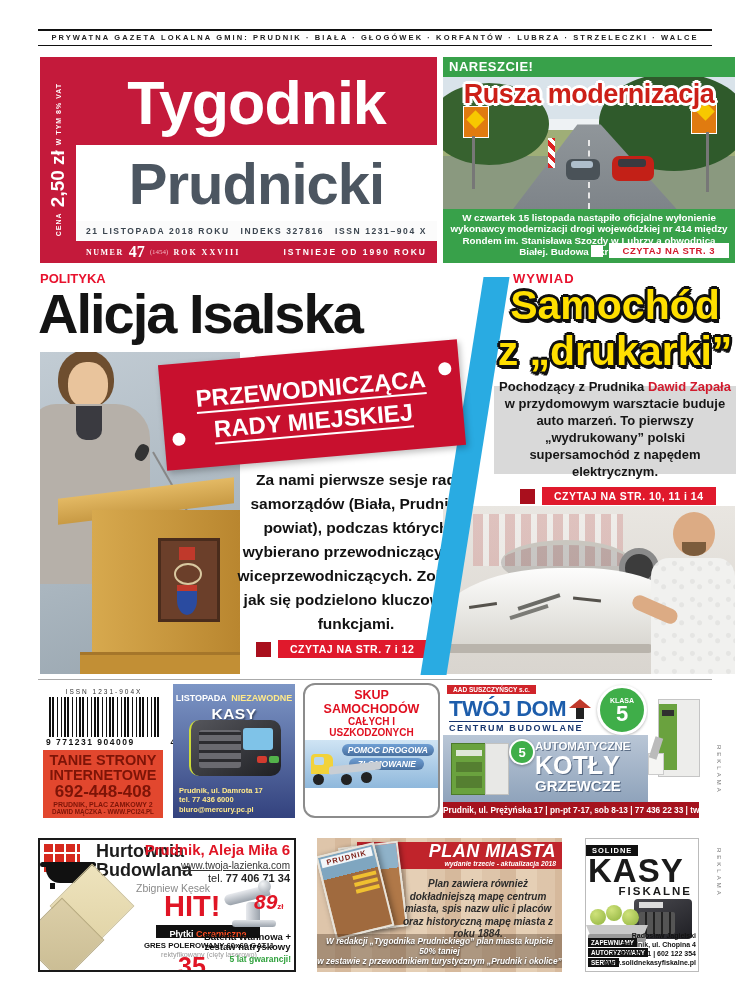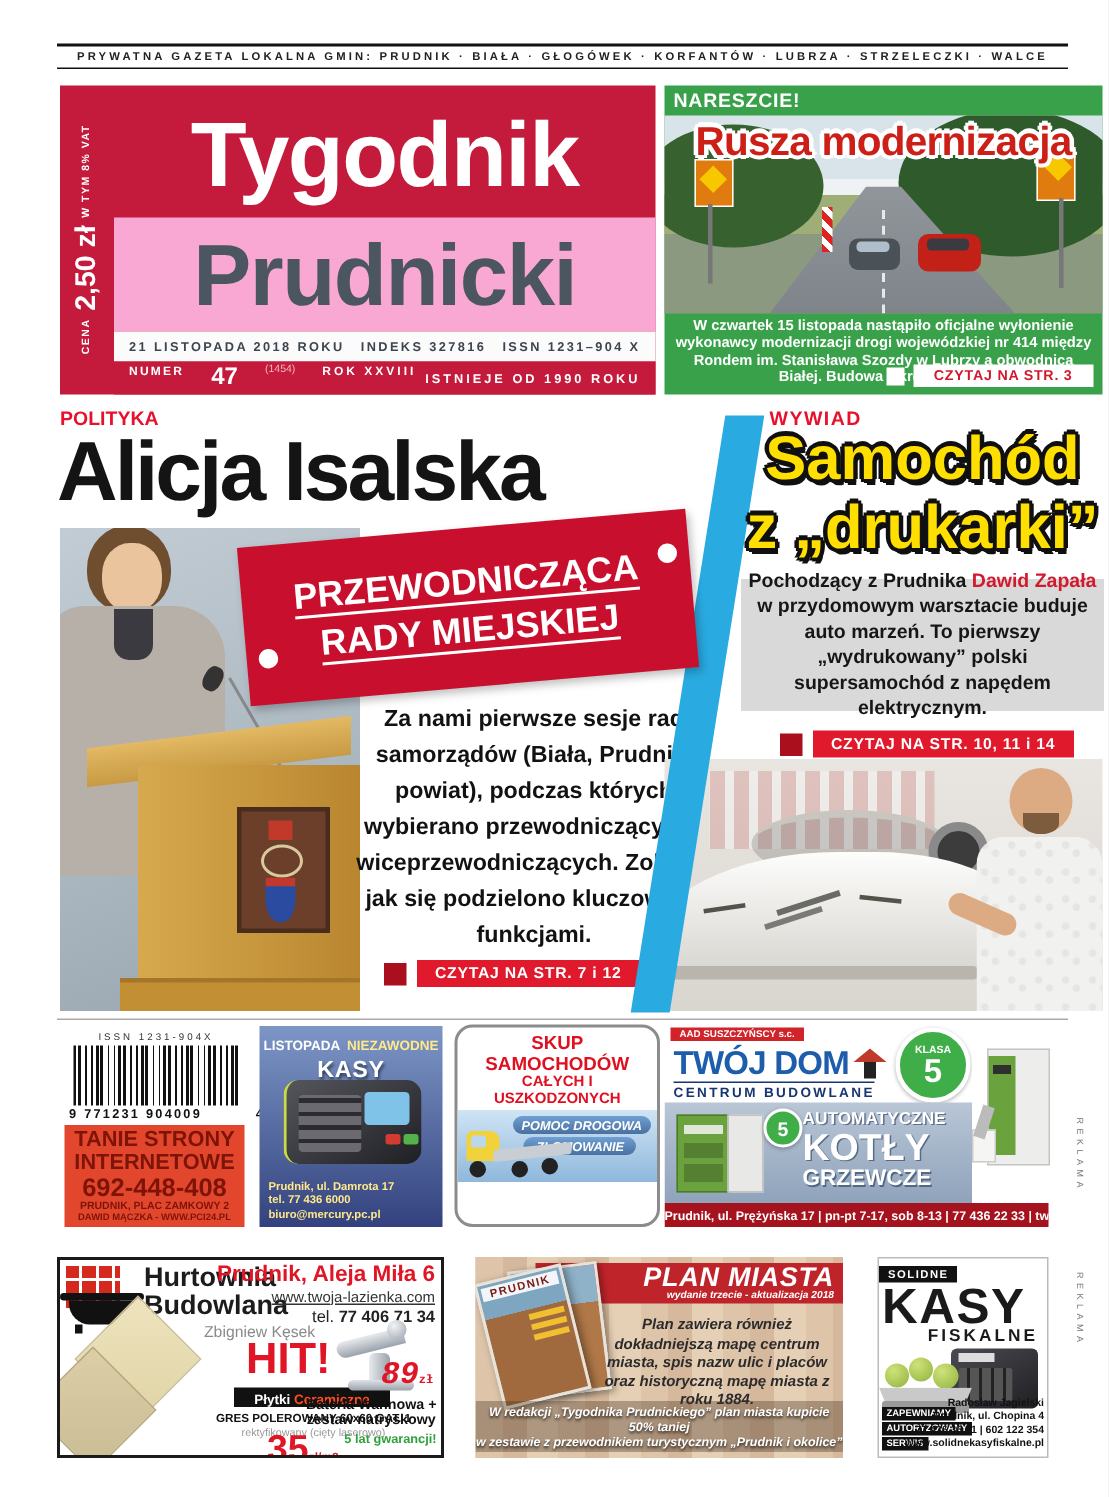--- a/index.html
+++ b/index.html
@@ -32,30 +32,30 @@
 
   <div class="abs" style="left:40px;top:57px;width:397px;height:206px;background:#c41a3b;">
     <div class="abs" style="left:0;top:0;width:36px;height:206px;display:flex;align-items:center;justify-content:center;">
       <div style="writing-mode:vertical-rl;transform:rotate(180deg);color:#fff;display:flex;align-items:center;gap:5px;">
         <span style="font-size:7px;font-weight:bold;letter-spacing:1px;">CENA</span>
         <span style="font-size:19px;font-weight:900;">2,50 zł</span>
         <span style="font-size:7px;font-weight:bold;letter-spacing:1px;">W TYM 8% VAT</span>
       </div>
     </div>
     <div class="abs ctr x" style="left:36px;top:0;width:361px;height:88px;line-height:92px;font-size:61px;color:#fff;letter-spacing:-1px;">Tygodnik</div>
-    <div class="abs" style="left:36px;top:88px;width:361px;height:76px;background:#f9a8d4;">
+    <div class="abs" style="left:36px;top:88px;width:361px;height:76px;background:#ffffff;">
       <div class="ctr x" style="line-height:78px;font-size:58px;color:#4c5661;letter-spacing:-1px;">Prudnicki</div>
     </div>
     <div class="abs b" style="left:36px;top:164px;width:361px;height:20px;background:#fbfbfb;display:flex;align-items:center;justify-content:space-between;padding:0 10px;box-sizing:border-box;font-size:8.5px;letter-spacing:1.6px;color:#3c4650;">
       <span>21 LISTOPADA 2018 ROKU</span>
       <span>INDEKS 327816</span>
       <span>ISSN 1231–904 X</span>
     </div>
     <div class="abs" style="left:36px;top:184px;width:361px;height:22px;background:#c41a3b;color:#fff;display:flex;align-items:center;justify-content:space-between;padding:0 10px;box-sizing:border-box;">
-      <span style="display:flex;align-items:flex-start;gap:18px;">
+      <span style="display:flex;align-items:center;gap:5px;font-family:Liberation Serif, serif;">
         <span class="b" style="font-size:8px;letter-spacing:1.5px;">NUMER</span>
         <span class="x" style="font-size:16px;">47</span>
         <span style="font-size:7px;color:#f3b7c3;">(1454)</span>
         <span class="b" style="font-size:8px;letter-spacing:2px;">ROK XXVIII</span>
       </span>
       <span class="b" style="font-size:8.5px;letter-spacing:2px;">ISTNIEJE OD 1990 ROKU</span>
     </div>
   </div>
 
   <div class="abs" style="left:443px;top:57px;width:292px;height:206px;background:#38a14a;">
@@ -275,21 +275,21 @@
     <div class="abs ctr" style="left:98px;top:110px;width:142px;font-size:7.2px;color:#999;">rektyfikowany (cięty laserowo)</div>
     <div class="abs" style="left:138px;top:112px;">
       <span class="x" style="font-size:25px;color:#e01525;">35</span><span class="x" style="font-size:8px;color:#e01525;">zł/m2</span>
     </div>
     <div class="abs" style="left:178px;top:28px;width:78px;height:58px;">
       <span style="position:absolute;left:28px;top:34px;width:14px;height:22px;background:linear-gradient(90deg,#e8eaee,#9aa2ab);border-radius:4px;"></span>
       <span style="position:absolute;left:6px;top:22px;width:46px;height:11px;background:linear-gradient(#e8eaee,#9aa2ab);border-radius:10px 10px 0 12px;transform:rotate(-14deg);"></span>
       <span style="position:absolute;left:40px;top:12px;width:13px;height:13px;background:radial-gradient(circle at 35% 30%,#f2f4f6,#9aa2ab);border-radius:50%;"></span>
       <span style="position:absolute;left:14px;top:52px;width:44px;height:7px;background:linear-gradient(#dfe2e6,#9aa2ab);border-radius:4px;"></span>
     </div>
-    <div class="abs" style="left:214px;top:66px;font-family:Liberation Mono, monospace;">
+    <div class="abs" style="left:214px;top:50px;">
       <span class="x" style="font-size:21px;color:#e01525;font-style:italic;">89</span><span class="x" style="font-size:8px;color:#e01525;">zł</span>
     </div>
     <div class="abs" style="right:3px;top:92px;text-align:right;line-height:1.1;">
       <div class="x" style="font-size:9.5px;color:#111;">Bateria Wannowa +</div>
       <div class="x" style="font-size:9.5px;color:#111;text-align:center;">zestaw natryskowy</div>
       <div class="x" style="font-size:8.5px;color:#2fa13c;margin-top:2px;">5 lat gwarancji!</div>
     </div>
   </div>
 
   <div class="abs" style="left:317px;top:838px;width:245px;height:134px;overflow:hidden;background:linear-gradient(rgba(255,255,255,.42),rgba(255,255,255,.42)),repeating-linear-gradient(90deg,#c79b6d 0 18px,#b98755 18px 34px,#d3ad80 34px 55px),repeating-linear-gradient(0deg,rgba(120,70,40,.28) 0 10px,rgba(90,50,30,.28) 10px 22px);">

